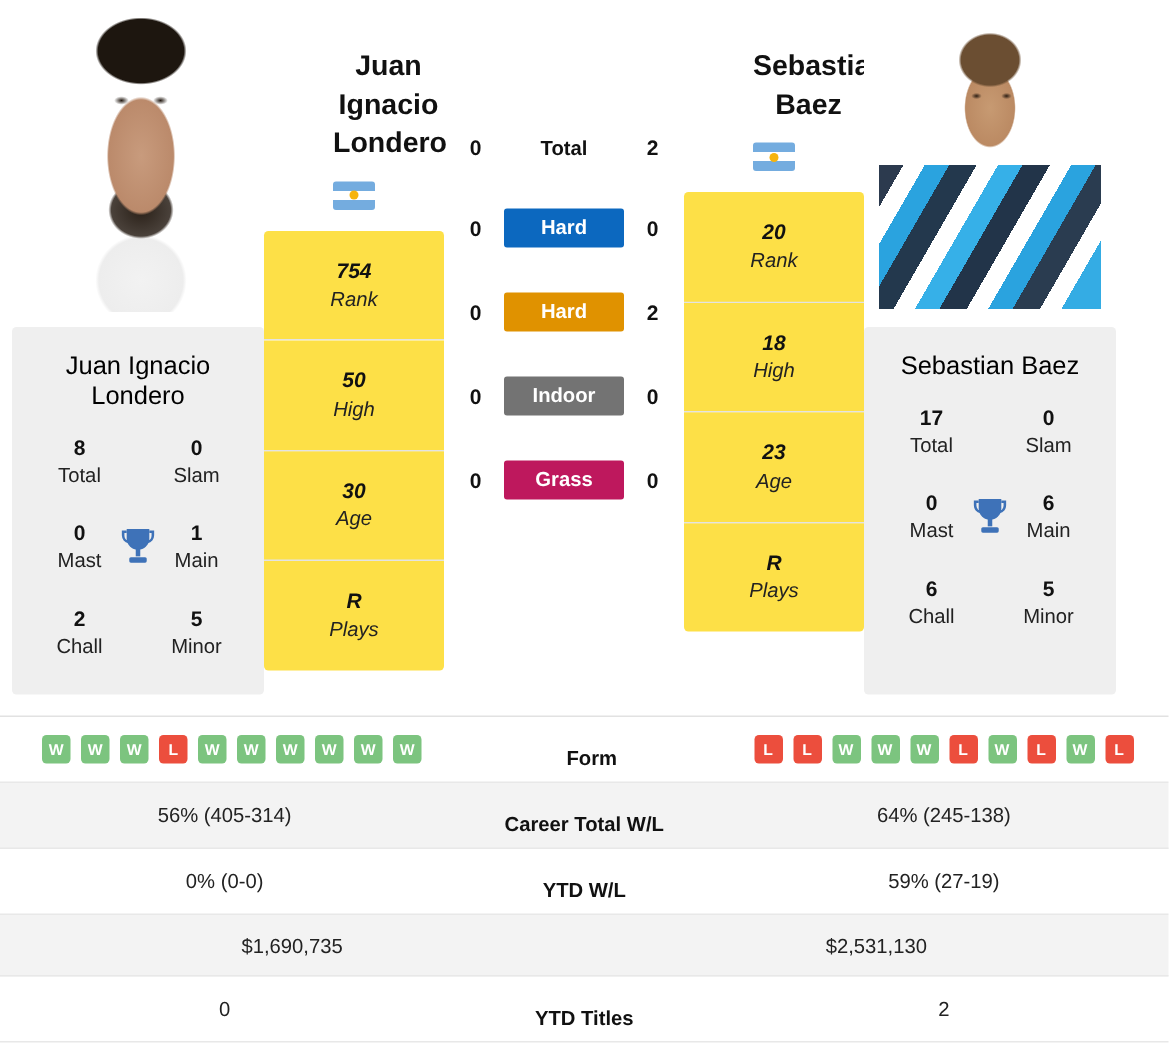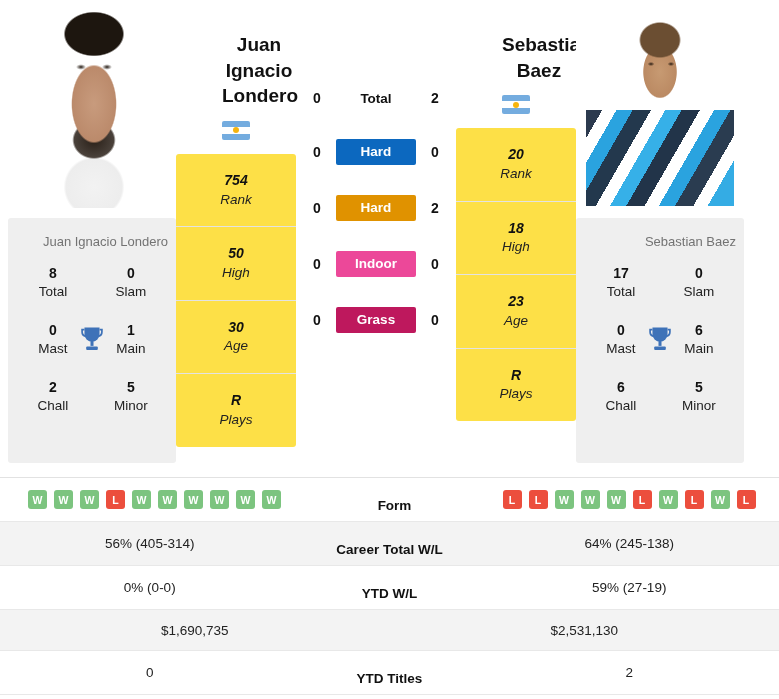--- a/index.html
+++ b/index.html
@@ -78,23 +78,23 @@
   }
 
   .name-card {
     background: #efefef;
     margin-top: 8px;
     padding: 10px 6px 14px 6px;
     border-radius: 3px;
     min-height: 245px;
   }
   .name-card-title {
-    text-align: right;
-    font-size: 13px;
-    color: #737373;
+    text-align: center;
+    font-size: 17px;
+    color: #000000;
     padding: 6px 2px 16px 2px;
   }
   .trophy-grid {
     display: grid;
     grid-template-columns: 1fr 1fr;
     row-gap: 22px;
     position: relative;
   }
   .tg-cell { text-align: center; }
   .tg-num { font-size: 14px; font-weight: bold; color: #111; line-height: 1.25; }
@@ -314,21 +314,21 @@
           <div class="surface-pill" style="background:#0c68bf">Hard</div>
           <div class="mid-val">0</div>
         </div>
         <div class="mid-row">
           <div class="mid-val">0</div>
           <div class="surface-pill" style="background:#e09200">Hard</div>
           <div class="mid-val">2</div>
         </div>
         <div class="mid-row">
           <div class="mid-val">0</div>
-          <div class="surface-pill" style="background:#ec4899">Indoor</div>
+          <div class="surface-pill" style="background:#737373">Indoor</div>
           <div class="mid-val">0</div>
         </div>
         <div class="mid-row">
           <div class="mid-val">0</div>
           <div class="surface-pill" style="background:#be185d">Grass</div>
           <div class="mid-val">0</div>
         </div>
       </div>
     </div>
 

